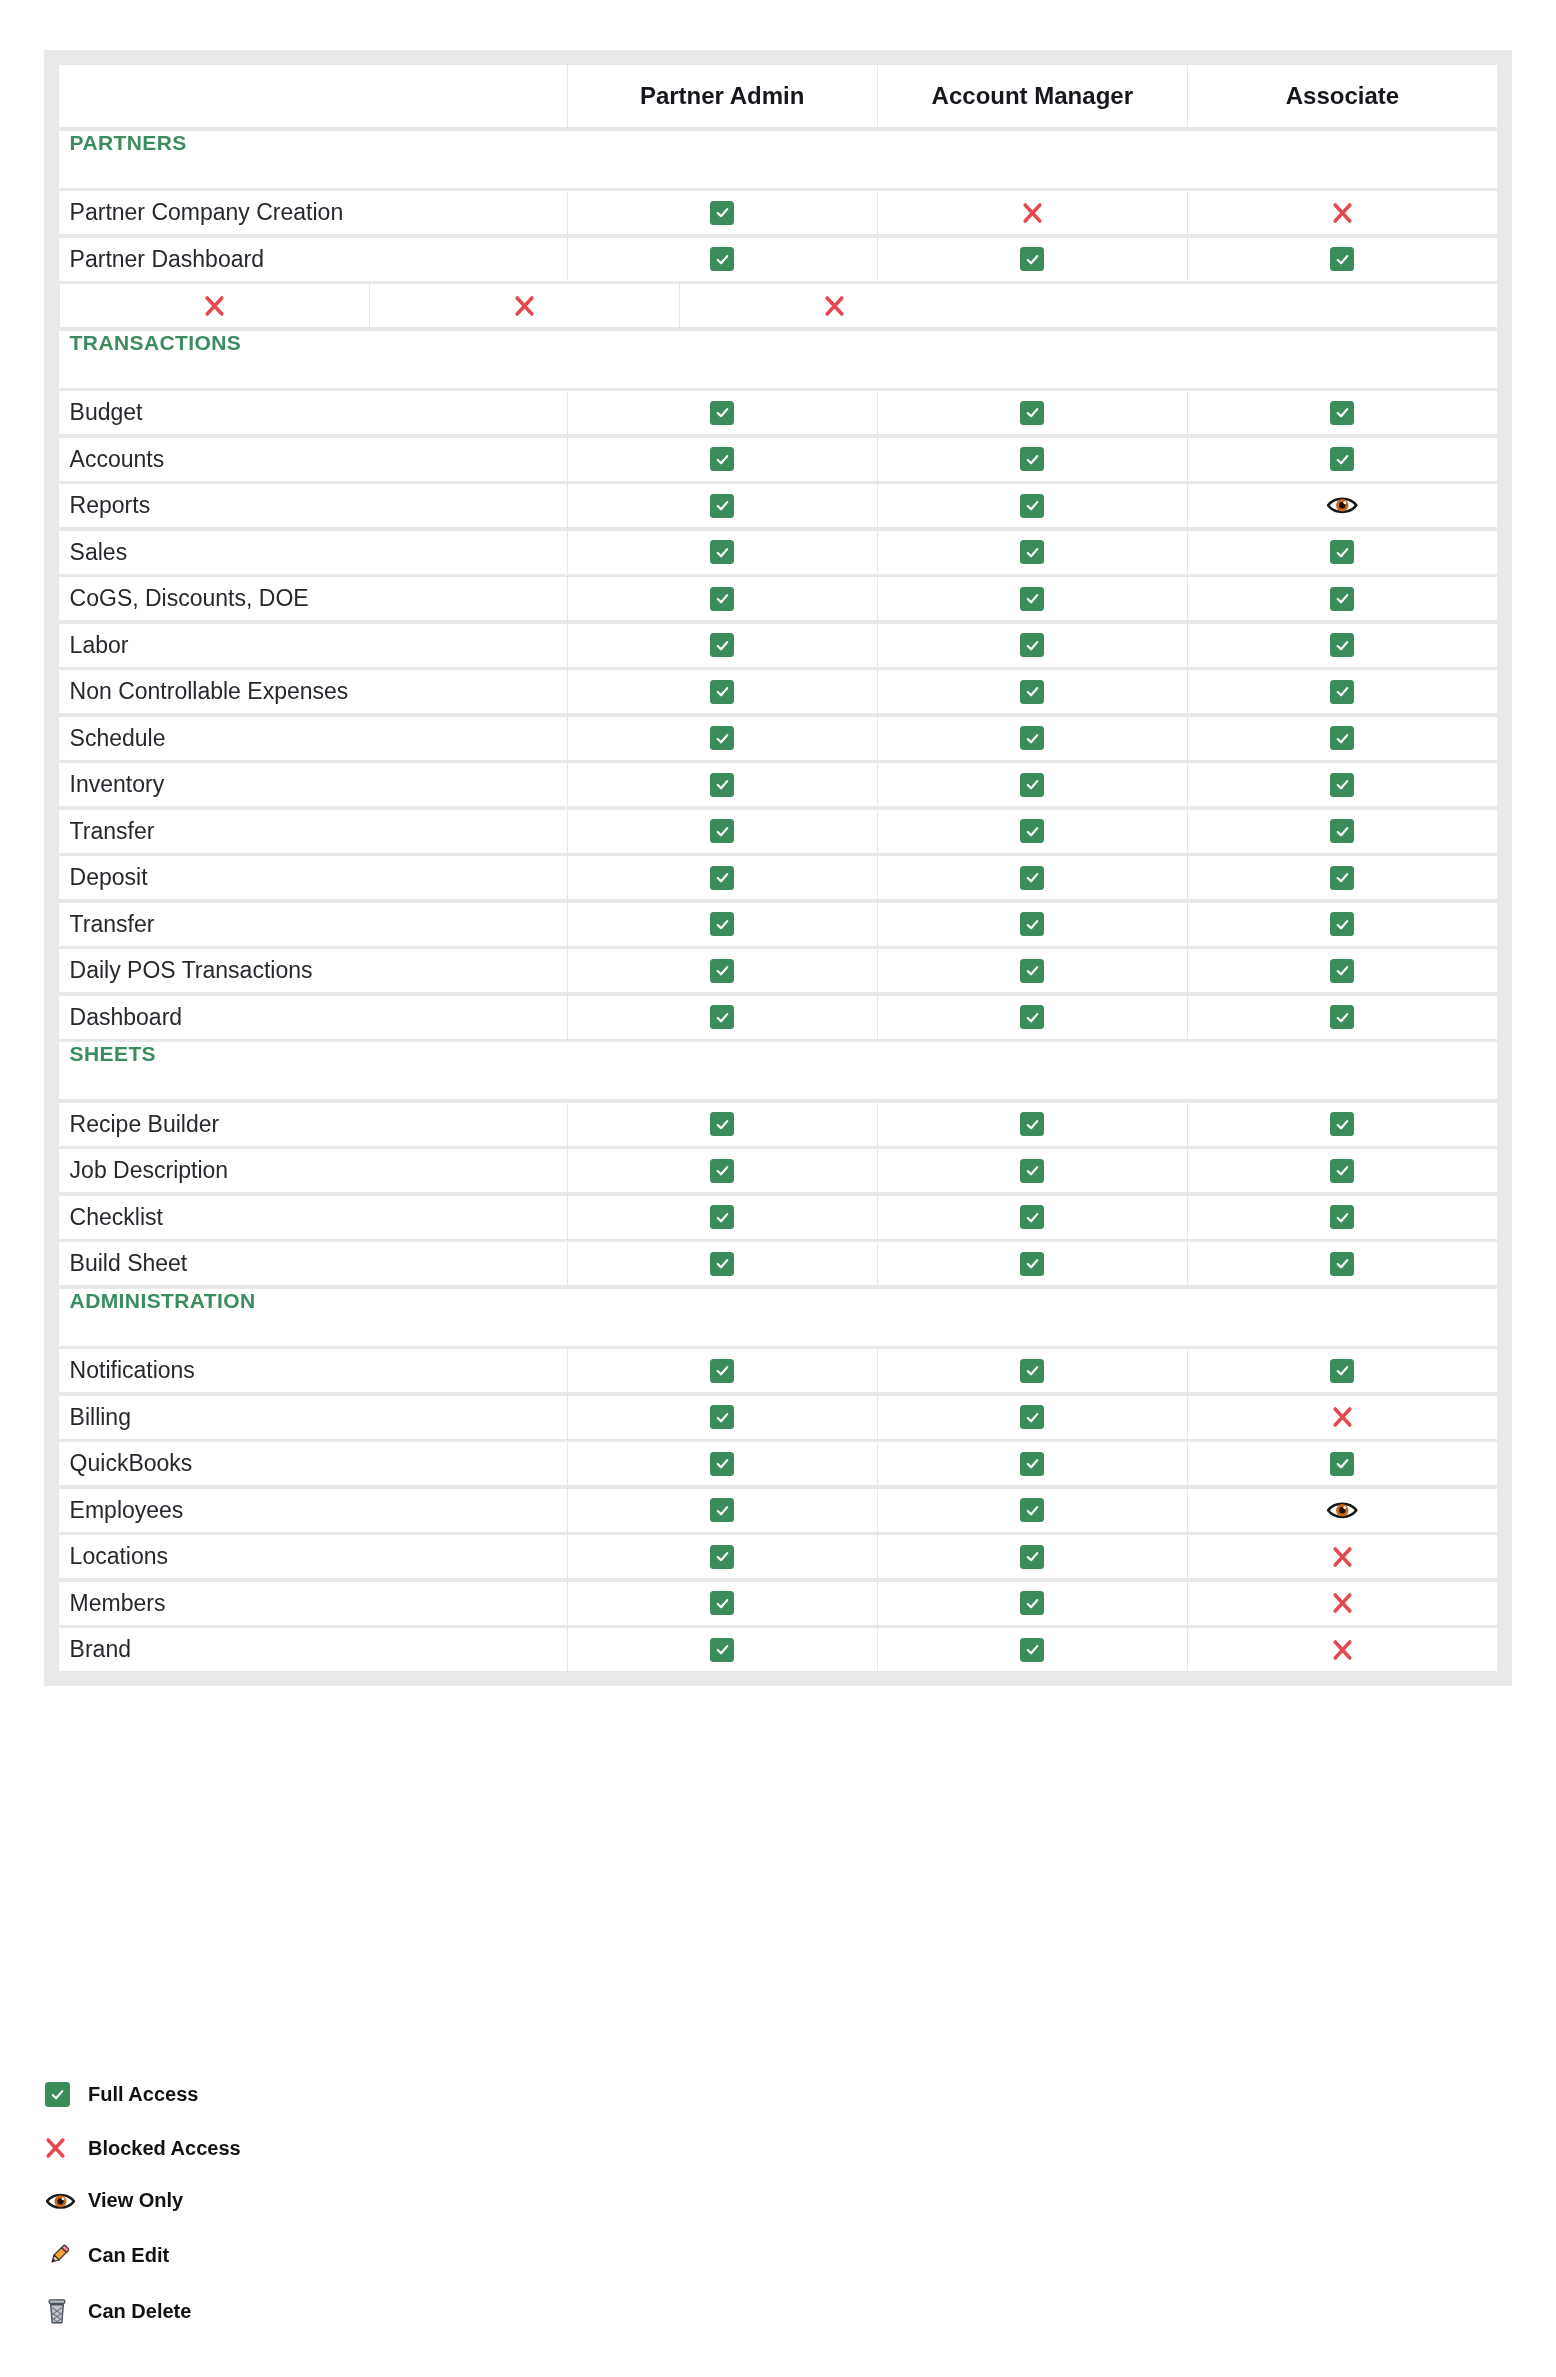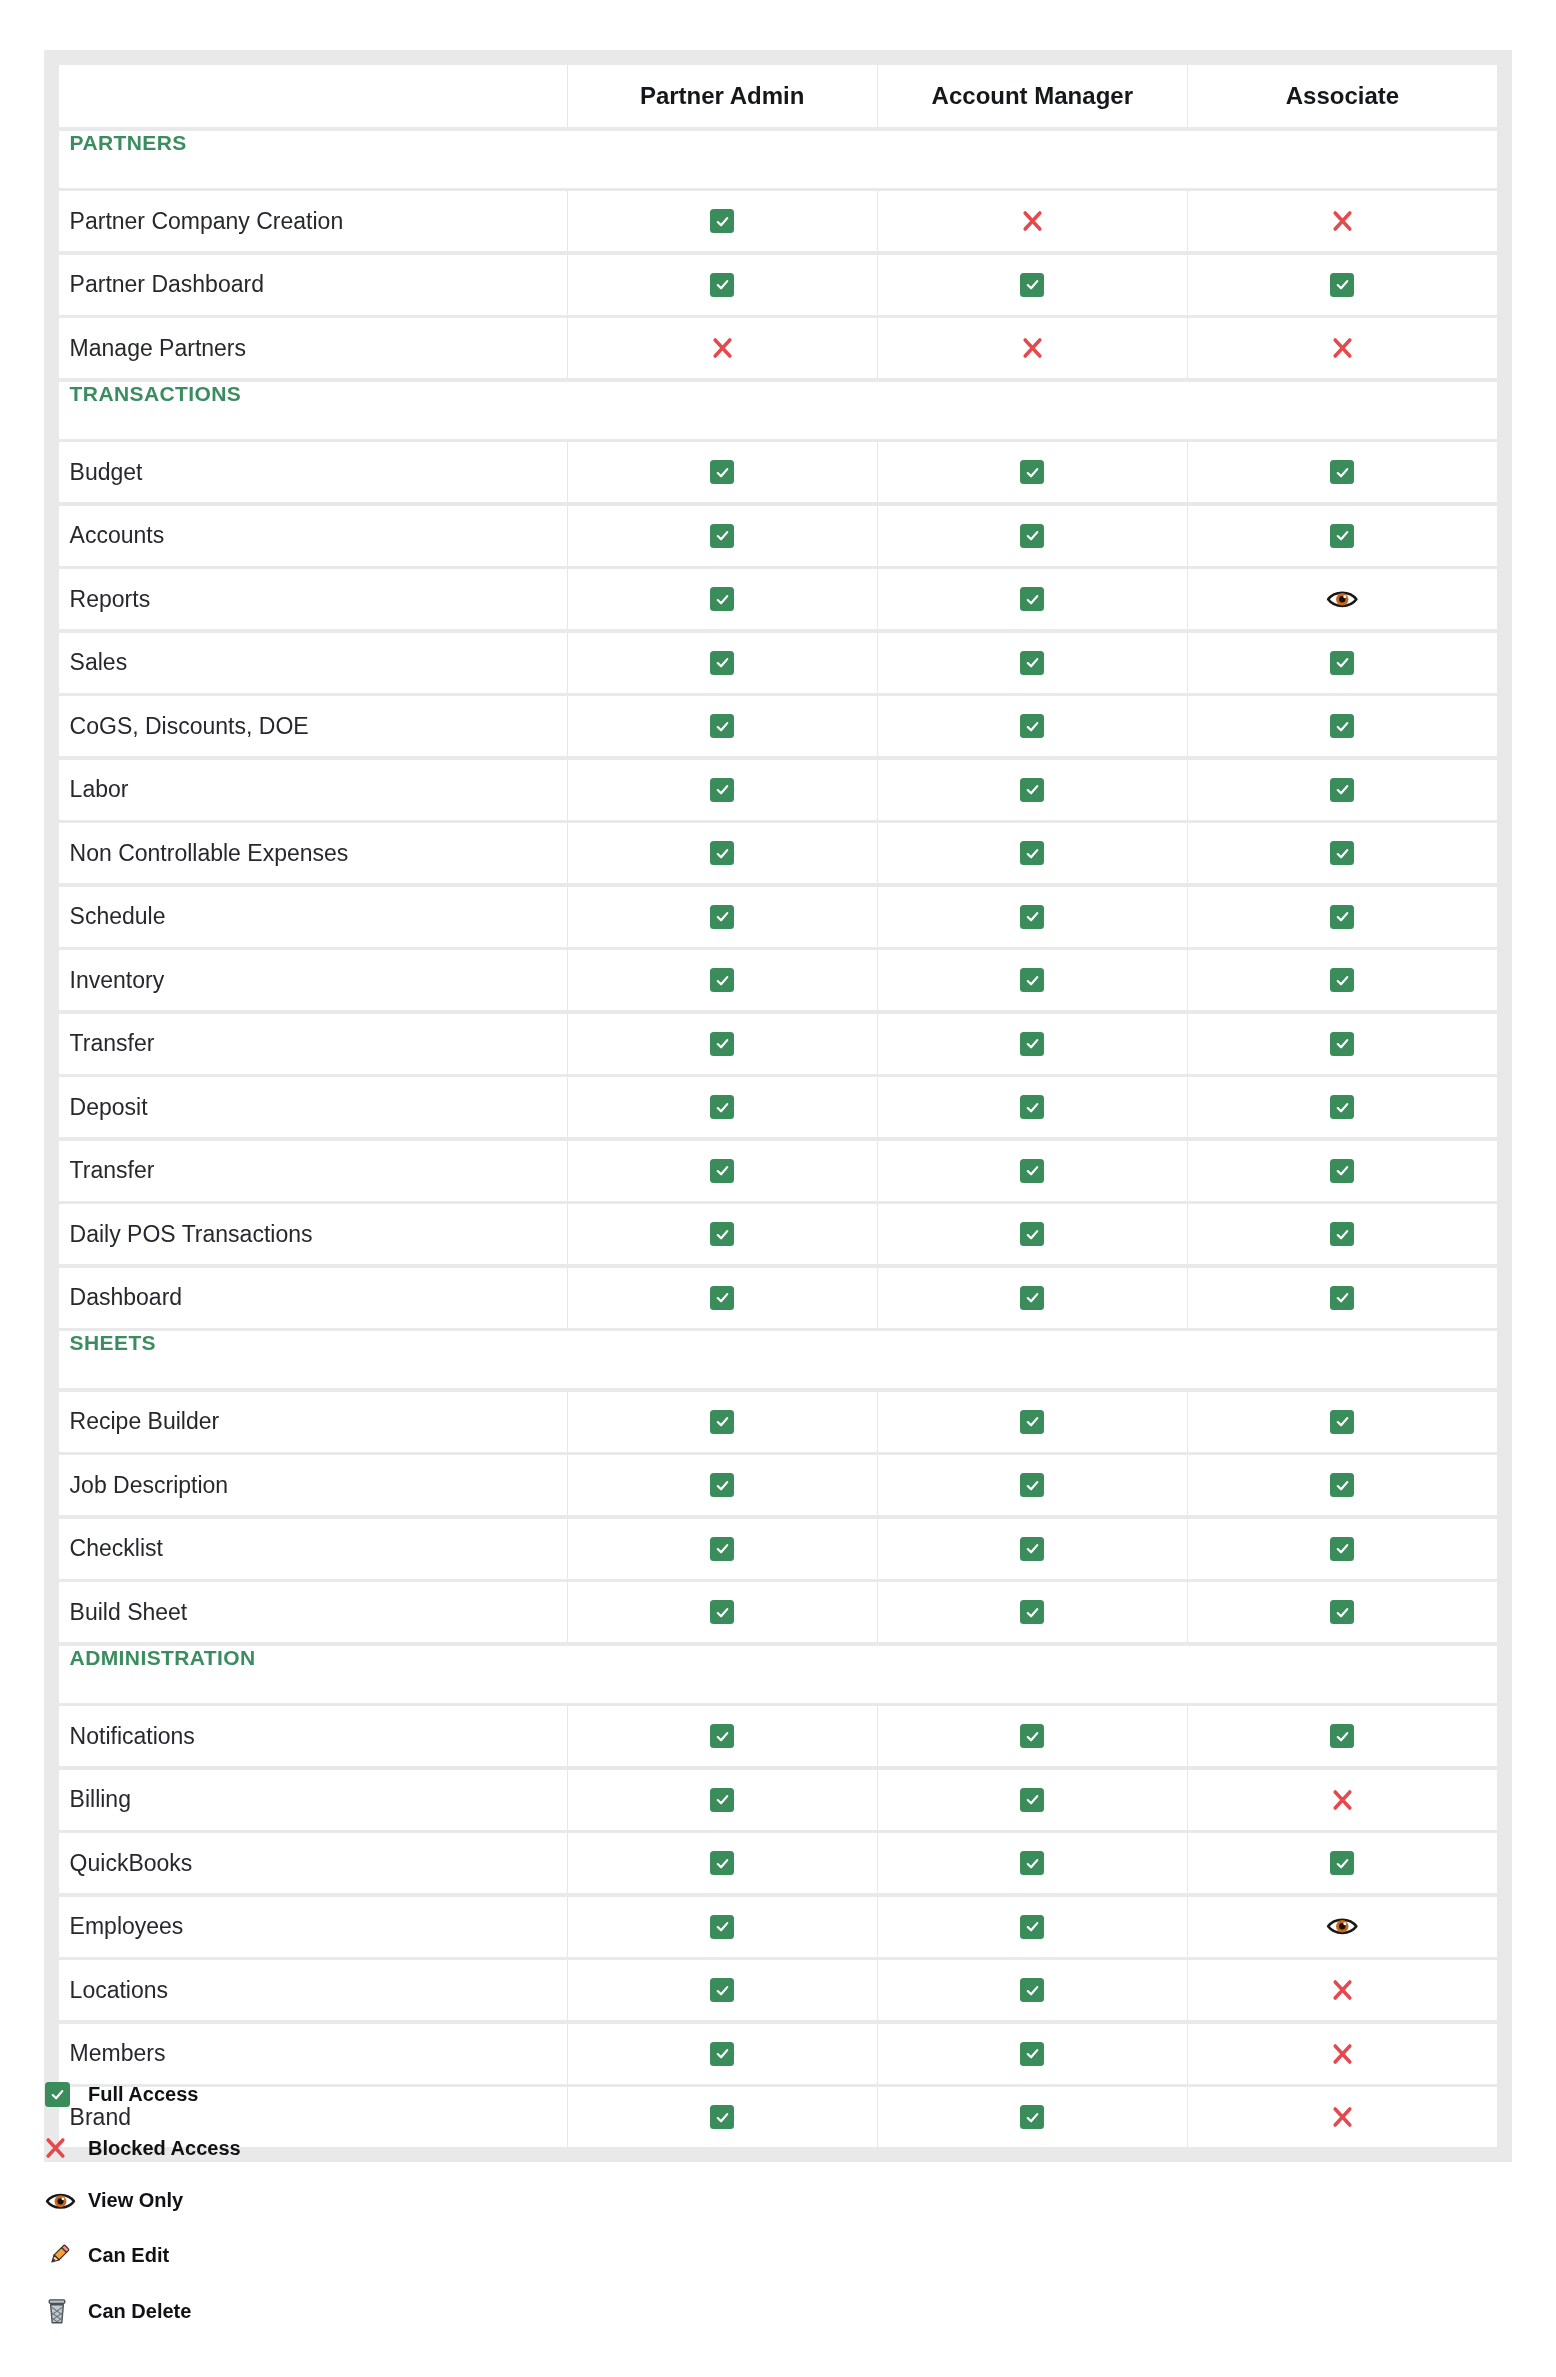--- a/index.html
+++ b/index.html
@@ -22,21 +22,21 @@
     font-size:24px; font-weight:700; color:#15171c;
     border-left:1.4px solid #e7e7e7;
   }
   .row.section{
     height:57px; display:flex; align-items:flex-start; padding-left:10.6px;
   }
   .section-title{
     font-size:21px; font-weight:700; letter-spacing:0.4px;
     color:#3b8c5e; text-transform:uppercase;
   }
-  .row.data{ height:60px; }
+  .row.data{ height:43px; }
   .label-cell{
     flex:0 0 35.3%; display:flex; align-items:center; padding-left:10.6px;
     font-size:23px; color:#26282d;
   }
   .access-cell{
     flex:0 0 21.5667%; display:flex; align-items:center; justify-content:center;
     border-left:1.4px solid #e7e7e7;
   }
   .chk{
     width:24px; height:24px; border-radius:3.5px;
@@ -103,21 +103,20 @@
           </span>
         </div>
         <div class="access-cell">
           <span class="chk" style="background:#3a8c5a">
             <svg width="17" height="17" viewBox="0 0 24 24">
               <path d="M5.3 12.8 L10 17.3 L18.7 7.2" fill="none" stroke="#ffffff" stroke-width="3.1" stroke-linecap="round" stroke-linejoin="round"></path>
             </svg>
           </span>
         </div>
       </div><div class="row data">
-        <div class="label-cell">Manage Partners</div>
         <div class="access-cell">
           <svg width="21" height="24" viewBox="0 0 30 34">
             <path d="M4.5 5.5 L25.5 28.5 M25.5 5.5 L4.5 28.5" fill="none" stroke="#e5494e" stroke-width="5" stroke-linecap="round"></path>
           </svg>
         </div>
         <div class="access-cell">
           <svg width="21" height="24" viewBox="0 0 30 34">
             <path d="M4.5 5.5 L25.5 28.5 M25.5 5.5 L4.5 28.5" fill="none" stroke="#e5494e" stroke-width="5" stroke-linecap="round"></path>
           </svg>
         </div>

